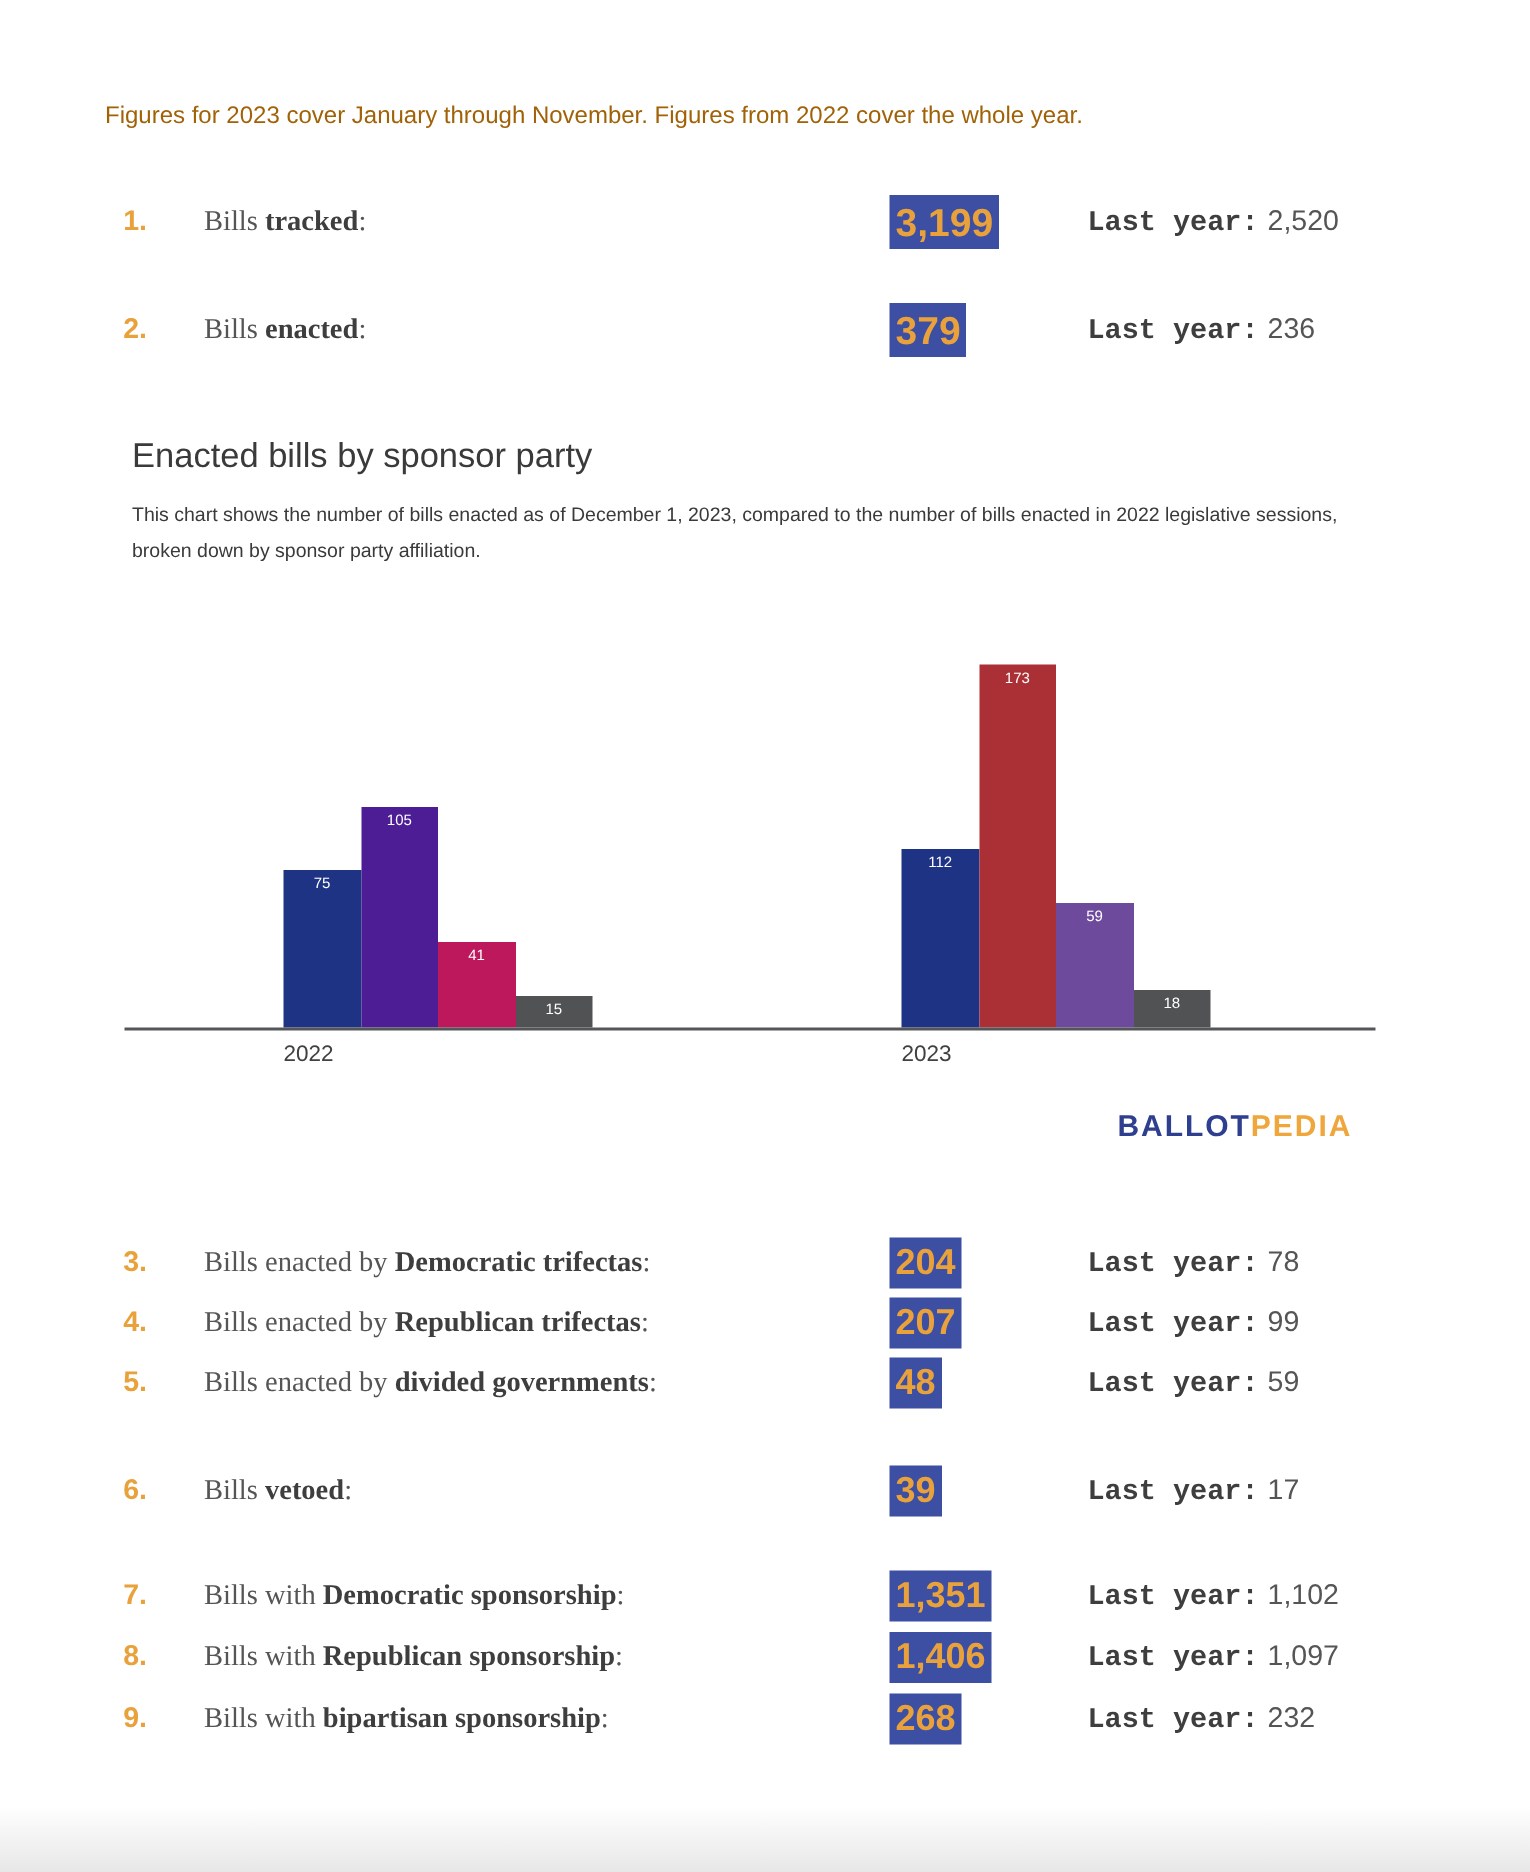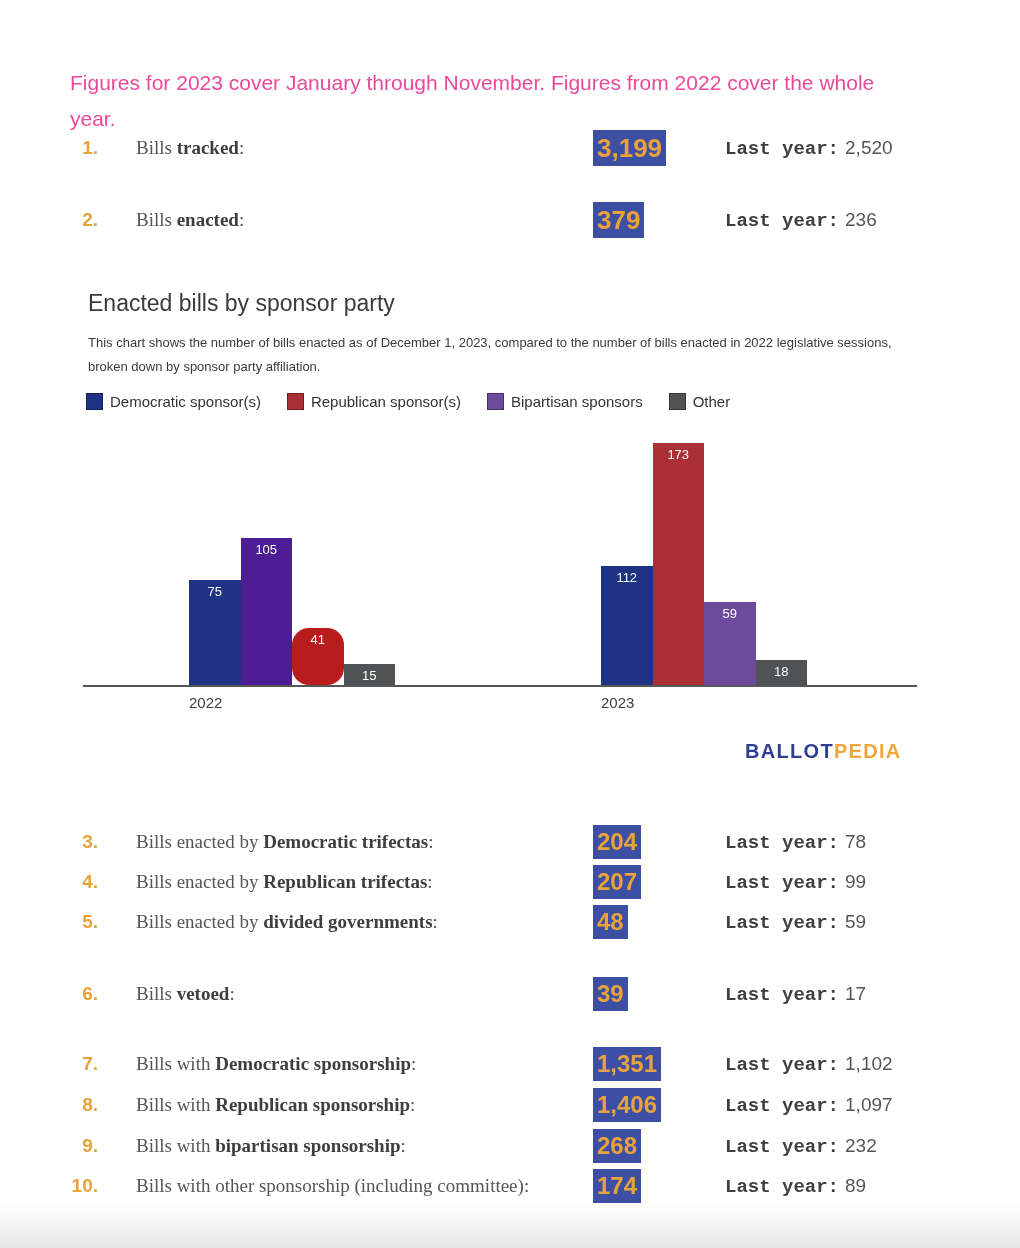--- a/index.html
+++ b/index.html
@@ -1,20 +1,20 @@
 <!DOCTYPE html>
 <html><head>
 <meta charset="utf-8">
 <style>
   html,body{margin:0;padding:0;background:#fff;}
   #page{position:relative;width:1020px;height:1248px;background:#ffffff;overflow:hidden;
         font-family:"Liberation Sans","DejaVu Sans",sans-serif;}
 
   
-  .intro{position:absolute;left:70px;top:44px;width:845px;font-size:21px;line-height:36px;color:#ec4899;}
+  .intro{position:absolute;left:70px;top:44px;width:845px;font-size:16px;line-height:36px;color:#a16207;}
 
   
   .stat-row{position:absolute;left:0;right:0;height:34px;}
   .stat-row.big{height:36px;}
   .stat-num{position:absolute;left:58px;width:40px;text-align:right;font-weight:bold;
             color:#E9A23B;font-size:19px;line-height:34px;}
   .big .stat-num{line-height:36px;}
   .stat-label{position:absolute;left:136px;font-size:19px;line-height:34px;color:#555;white-space:nowrap;font-family:Liberation Serif, serif;}
   .big .stat-label{line-height:36px;}
   .stat-label b{color:#3E3E3E;}
@@ -33,21 +33,21 @@
   .legend-swatch{width:17px;height:17px;border:1px solid rgba(0,0,0,0.35);box-sizing:border-box;}
   .legend-label{font-size:15px;color:#333;}
 
   .plot{position:absolute;left:0;top:430px;width:1020px;height:256px;}
   .axis{position:absolute;left:83px;top:255px;width:834px;height:2px;background:#55565A;}
   .bar-group{position:absolute;bottom:1px;display:flex;align-items:flex-end;}
   .bar-group.g0{left:189px;width:206px;}
   .bar-group.g1{left:601px;width:207px;}
   .bar{position:relative;width:51.5px;overflow:visible;}
   .bar-label{position:absolute;top:4px;left:0;width:100%;text-align:center;
-             color:#ffffff;font-size:13px;}
+             color:#ffffff;font-size:10px;}
   .cat-label{position:absolute;top:694px;font-size:15px;color:#414141;}
   .cat-label.c0{left:189px;width:206px;}
   .cat-label.c1{left:601px;width:207px;}
 
   
   .brand{position:absolute;left:745px;top:740px;font-size:20px;font-weight:bold;letter-spacing:1.3px;}
   .brand .ballot{color:#2E3F90;}
   .brand .pedia{color:#EFA63C;}
 
   .bottom-fade{position:absolute;left:0;bottom:0;width:100%;height:44px;
@@ -70,48 +70,30 @@
   <div class="stat-row big" style="top:202px">
     <span class="stat-num">2.</span>
     <span class="stat-label"><span>Bills </span><b>enacted</b><span>:</span></span>
     <span class="chip">379</span>
     <span class="lastyear"><b>Last year:</b><span>236</span></span>
   </div>
 
   <h2 class="chart-title" style="margin:0;font-weight:400">Enacted bills by sponsor party</h2>
   <p class="chart-desc" style="margin:0">This chart shows the number of bills enacted as of December 1, 2023, compared to the number of bills enacted in 2022 legislative sessions, broken down by sponsor party affiliation.</p>
 
-  <div class="legend">
-    <div class="legend-item">
-      <span class="legend-swatch" style="background: rgb(30, 51, 132);"></span>
-      <span class="legend-label">Democratic sponsor(s)</span>
-    </div>
-    <div class="legend-item">
-      <span class="legend-swatch" style="background: rgb(171, 48, 54);"></span>
-      <span class="legend-label">Republican sponsor(s)</span>
-    </div>
-    <div class="legend-item">
-      <span class="legend-swatch" style="background: rgb(109, 74, 156);"></span>
-      <span class="legend-label">Bipartisan sponsors</span>
-    </div>
-    <div class="legend-item">
-      <span class="legend-swatch" style="background: rgb(80, 82, 84);"></span>
-      <span class="legend-label">Other</span>
-    </div>
-  </div>
 
   <div class="plot">
     <div class="bar-group g0">
         <div class="bar" style="background: rgb(30, 51, 132); height: 105px;">
           <span class="bar-label">75</span>
         </div>
         <div class="bar" style="background: #4c1d95; height: 147px;">
           <span class="bar-label">105</span>
         </div>
-        <div class="bar" style="background: #b91c1c; height: 57px; border-radius: 17px;">
+        <div class="bar" style="background: #be185d; height: 57px;">
           <span class="bar-label">41</span>
         </div>
         <div class="bar" style="background: rgb(80, 82, 84); height: 21px;">
           <span class="bar-label">15</span>
         </div>
       </div>
     <div class="bar-group g1">
         <div class="bar" style="background: rgb(30, 51, 132); height: 119px;">
           <span class="bar-label">112</span>
         </div>
@@ -174,21 +156,15 @@
     <span class="lastyear"><b>Last year:</b><span>1,097</span></span>
   </div>
 
   <div class="stat-row" style="top:1129px">
     <span class="stat-num">9.</span>
     <span class="stat-label"><span>Bills with </span><b>bipartisan sponsorship</b><span>:</span></span>
     <span class="chip">268</span>
     <span class="lastyear"><b>Last year:</b><span>232</span></span>
   </div>
 
-  <div class="stat-row" style="top:1169px">
-    <span class="stat-num">10.</span>
-    <span class="stat-label"><span>Bills with other sponsorship (including committee):</span><b></b><span></span></span>
-    <span class="chip">174</span>
-    <span class="lastyear"><b>Last year:</b><span>89</span></span>
-  </div>
 
   <div class="bottom-fade"></div>
 </div>
 
 </body></html>

